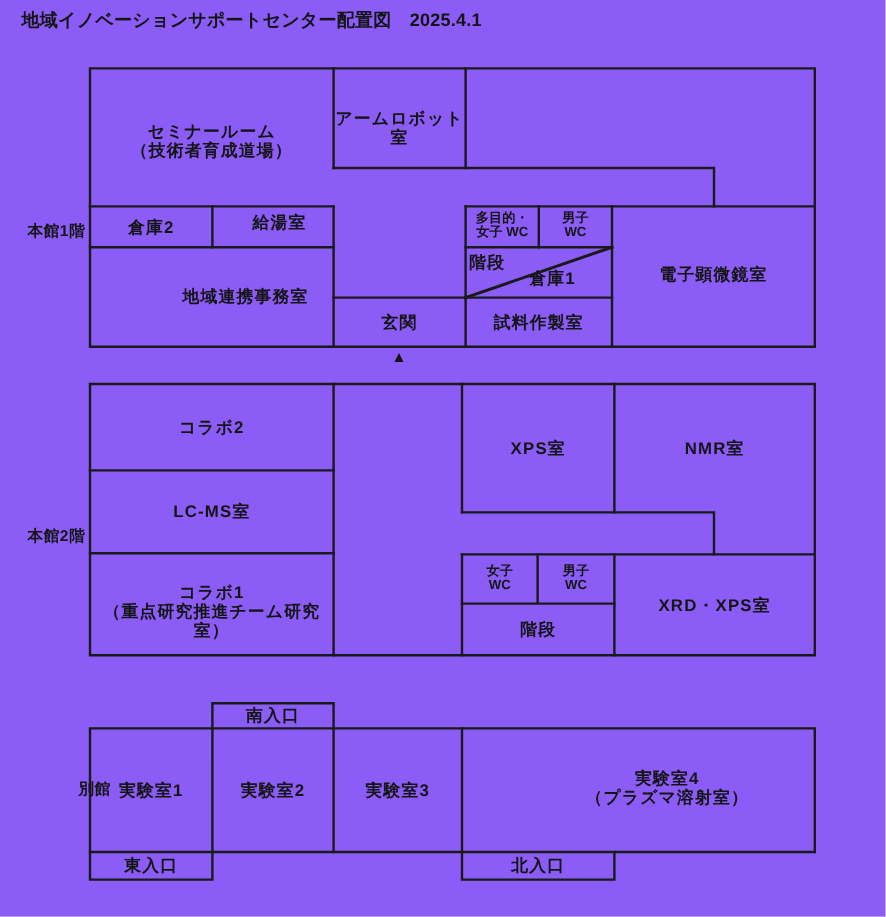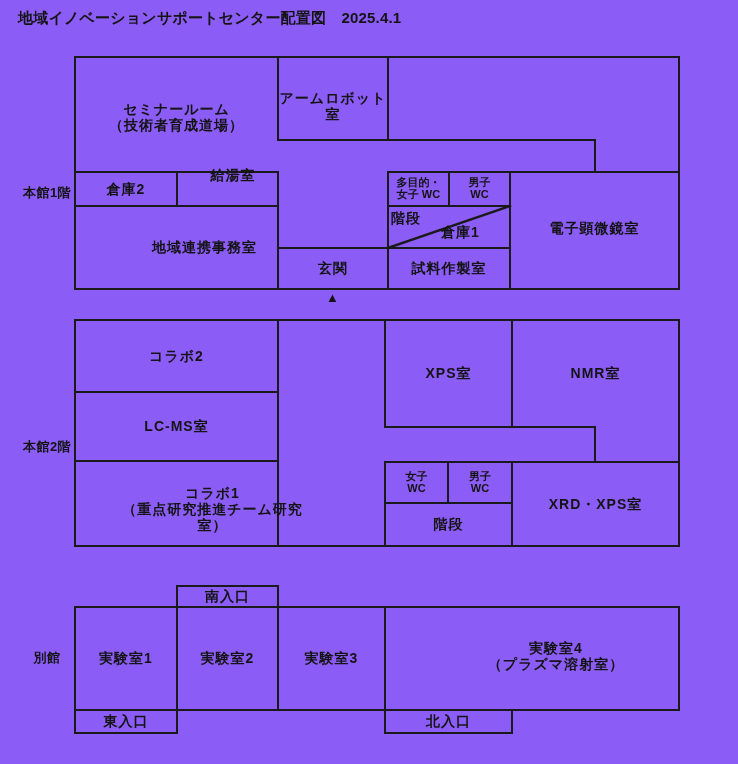--- a/index.html
+++ b/index.html
@@ -63,48 +63,48 @@
       <path d="M75,710 V733 H177 V710"></path>
       <path d="M385,710 V733 H512 V710"></path>
     </g>
   </svg>
 
   <div class="lbl side" style="left:0;top:165px;width:94px;margin-top:20px;">本館1階</div>
   <div class="lbl" style="left:75px;top:101px;width:203px;">セミナールーム
 （技術者育成道場）</div>
   <div class="lbl" style="left:278px;top:90px;width:110px;">アームロボット室</div>
   <div class="lbl" style="left:75px;top:181px;width:102px;">倉庫2</div>
-  <div class="lbl" style="left:177px;top:167px;width:112px;">給湯室</div>
+  <div class="lbl" style="left:177px;top:177px;width:112px;">給湯室</div>
   <div class="lbl lbl-sm" style="left:388px;top:176px;width:61px;">多目的・
 女子 WC</div>
   <div class="lbl lbl-sm" style="left:449px;top:176px;width:61px;">男子
 WC</div>
   <div class="lbl lbl-left" style="left:391px;top:210px;width:60px;">階段</div>
   <div class="lbl lbl-left" style="left:441px;top:224px;width:70px;">倉庫1</div>
   <div class="lbl" style="left:75px;top:239px;width:203px;padding-left:28px;">地域連携事務室</div>
   <div class="lbl" style="left:278px;top:260px;width:110px;">玄関</div>
   <div class="lbl" style="left:388px;top:260px;width:122px;">試料作製室</div>
   <div class="lbl" style="left:510px;top:220px;width:169px;">電子顕微鏡室</div>
   <div class="lbl marker" style="left:278px;top:291px;width:110px;">▲</div>
 
   <div class="lbl side" style="left:0;top:439px;width:94px;">本館2階</div>
   <div class="lbl" style="left:75px;top:348px;width:203px;">コラボ2</div>
   <div class="lbl" style="left:75px;top:418px;width:203px;">LC-MS室</div>
-  <div class="lbl" style="left:75px;top:485px;width:203px;padding-left:36px;">コラボ1
+  <div class="lbl" style="left:75px;top:485px;width:203px;">コラボ1
 （重点研究推進チーム研究室）</div>
   <div class="lbl" style="left:385px;top:365px;width:127px;">XPS室</div>
   <div class="lbl" style="left:512px;top:365px;width:167px;">NMR室</div>
   <div class="lbl lbl-sm" style="left:385px;top:470px;width:63px;">女子
 WC</div>
   <div class="lbl lbl-sm" style="left:448px;top:470px;width:64px;">男子
 WC</div>
   <div class="lbl" style="left:385px;top:516px;width:127px;">階段</div>
   <div class="lbl" style="left:512px;top:496px;width:167px;">XRD・XPS室</div>
 
-  <div class="lbl side" style="left:0;top:650px;width:94px;">別館</div>
+  <div class="lbl side" style="left:0;top:650px;width:94px;padding-left:32px;">別館</div>
   <div class="lbl" style="left:177px;top:588px;width:101px;">南入口</div>
   <div class="lbl" style="left:75px;top:650px;width:102px;">実験室1</div>
   <div class="lbl" style="left:177px;top:650px;width:101px;">実験室2</div>
   <div class="lbl" style="left:278px;top:650px;width:107px;">実験室3</div>
   <div class="lbl" style="left:385px;top:640px;width:342px;">実験室4
 （プラズマ溶射室）</div>
   <div class="lbl" style="left:75px;top:713px;width:102px;">東入口</div>
   <div class="lbl" style="left:385px;top:713px;width:127px;">北入口</div>
 
 </div>

